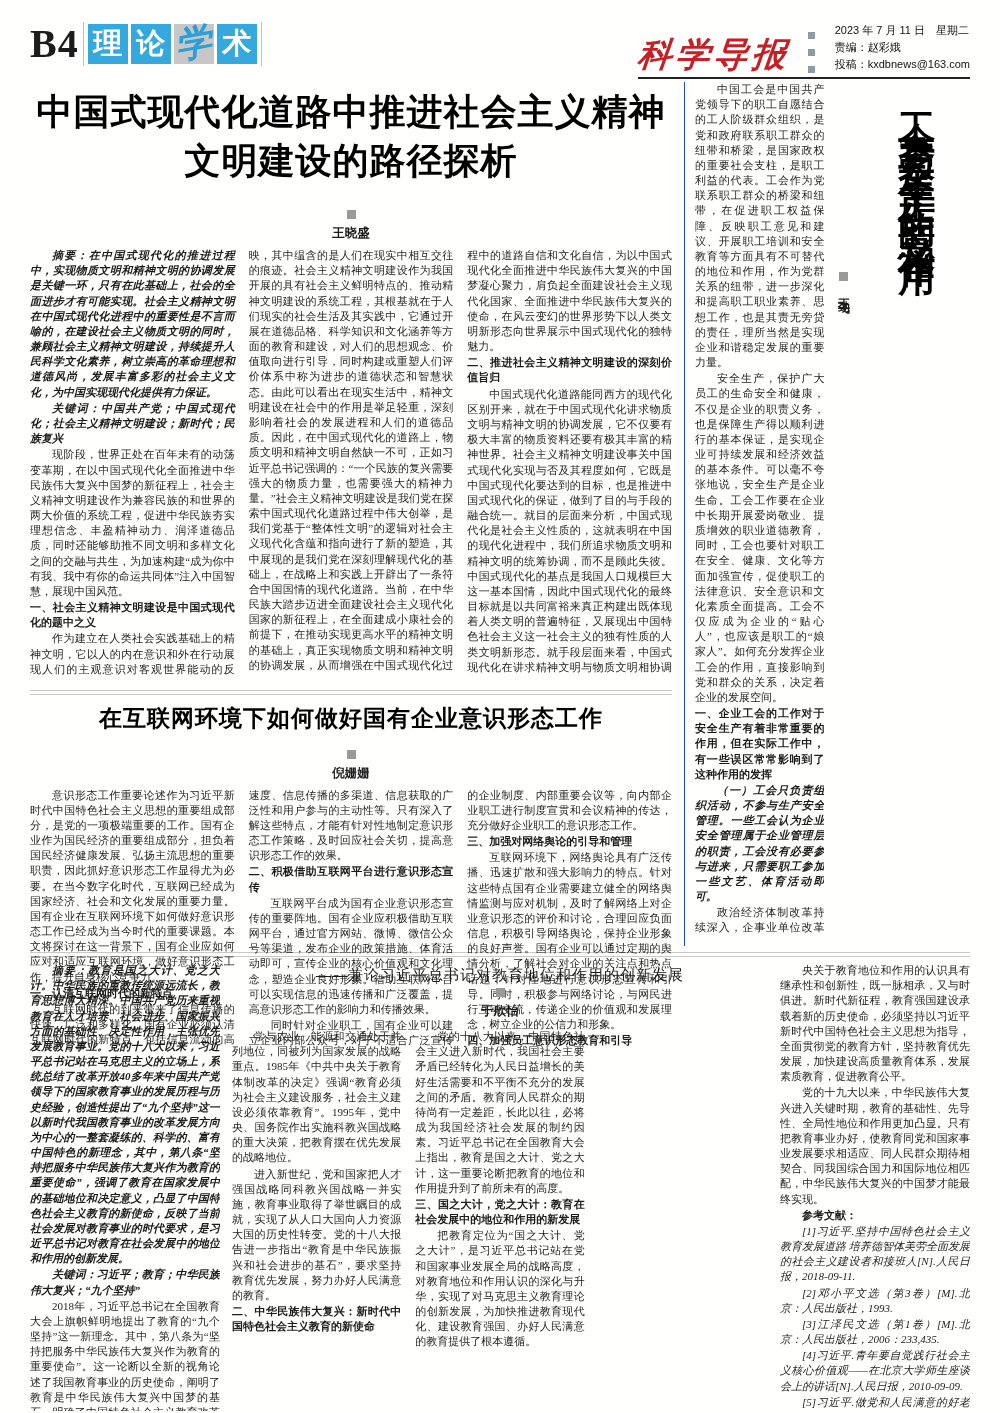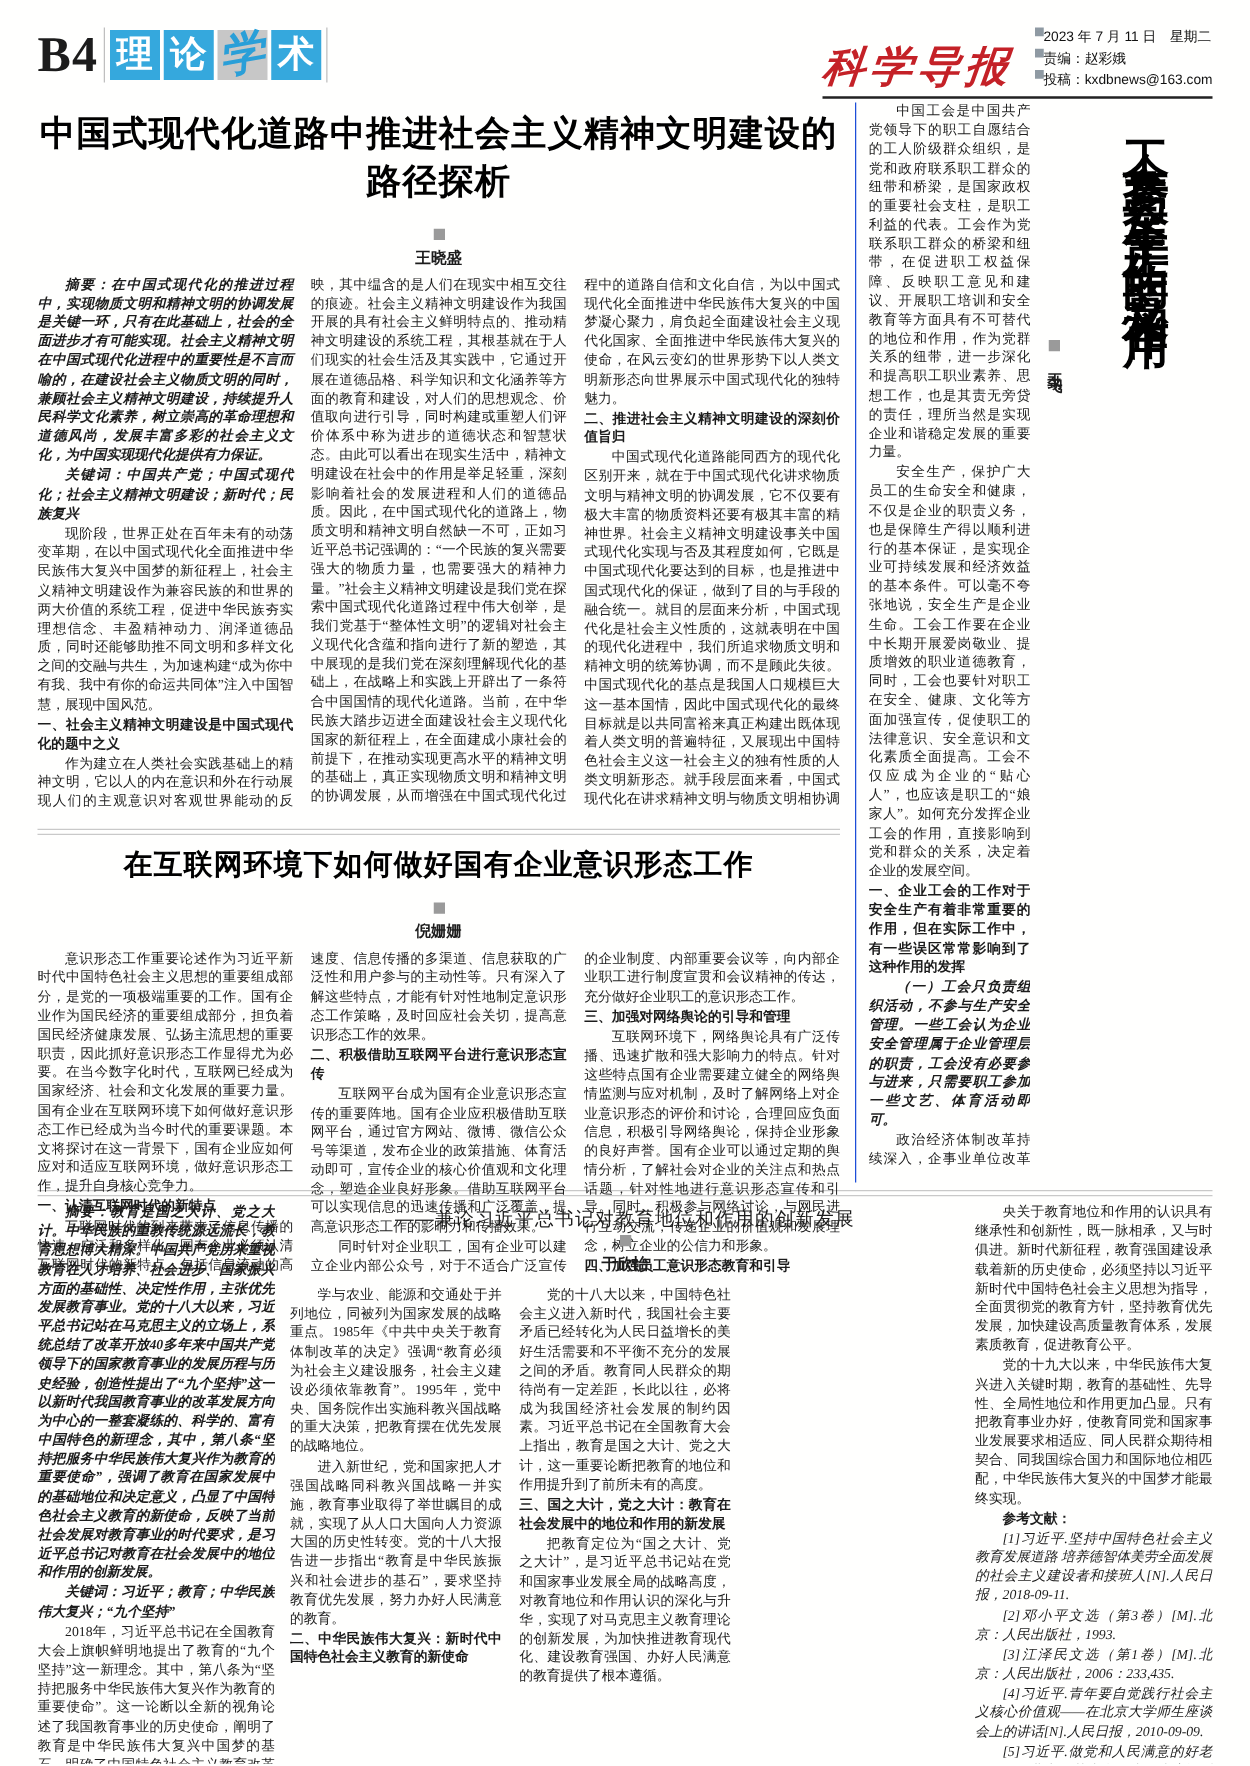--- a/index.html
+++ b/index.html
@@ -15,41 +15,41 @@
   .vr{width:1px;height:44px;background:#bfbfbf;}
   .tiles{display:flex;gap:3px;align-items:center;}
   .tile{width:40px;height:40px;background:#35a8dd;color:#fff;font-family:"Liberation Sans","DejaVu Sans",sans-serif;
         font-weight:bold;font-size:29px;display:flex;align-items:center;justify-content:center;}
   .tile-script{background:#c7c7c7;color:#2a9fd8;font-style:italic;}
   .tile-script span{display:inline-block;transform:rotate(-10deg) scale(1.25);}
   .mast-right{display:flex;align-items:flex-end;gap:18px;border-bottom:2px solid #222;padding-bottom:4px;}
   .paper-name{color:#c42127;font-size:34px;font-weight:bold;font-style:italic;
         font-family:"Liberation Serif",serif;letter-spacing:4px;line-height:1.05;transform:skewX(-6deg);}
   .pub-info{font-family:"Liberation Sans","DejaVu Sans",sans-serif;font-size:11px;line-height:1.55;color:#111;}
-  .pub-info .row{display:flex;align-items:flex-start;gap:0;white-space:nowrap;}
+  .pub-info .row{display:flex;align-items:flex-end;gap:20px;white-space:nowrap;}
   .sq{display:inline-block;width:7px;height:7px;background:#8f9aa3;flex:0 0 auto;}
   
   .a-title{font-family:"Liberation Sans","DejaVu Sans",sans-serif;font-weight:bold;color:#000;
            text-align:center;letter-spacing:1px;}
   .byline{display:flex;justify-content:center;align-items:center;gap:6px;
           font-family:"Liberation Sans",sans-serif;font-size:12.5px;font-weight:bold;margin:3px 0 6px;flex-direction:column;}
   .byline .sq{background:#9a9a9a;width:9px;height:9px;}
   .flow{font-size:11px;line-height:1.38;text-align:justify;overflow:hidden;column-fill:auto;}
   .flow p{margin:0 0 1px 0;}
   .blk-p{text-indent:2em;}
   .blk-abs,.blk-kw{font-weight:bold;font-style:italic;text-indent:2em;}
   .blk-h{font-weight:bold;font-family:"Liberation Sans","DejaVu Sans",sans-serif;text-indent:0;margin:2px 0;}
   .blk-hk{font-weight:bold;font-style:italic;text-indent:2em;}
   .blk-refh{font-weight:bold;text-indent:2em;}
   .blk-ref{font-style:italic;text-indent:2em;}
   .rule-double{border-top:1px solid #c9c9c9;border-bottom:1px solid #c9c9c9;height:3px;margin:6px 0;}
   
   .content{display:flex;gap:12px;height:864px;}
   .left-zone{width:642px;flex:0 0 auto;}
-  .art1-title{font-size:28px;margin-top:6px;}
+  .art1-title{font-size:36px;margin-top:6px;}
   .art1-cols{height:436px;column-count:3;column-gap:14px;margin-top:2px;}
   .art2-title{font-size:23px;margin-top:8px;}
   .art2-cols{height:272px;column-count:3;column-gap:14px;margin-top:2px;}
   .right-zone{flex:1;border-left:1px solid #1d4ed8;padding-left:10px;display:flex;gap:6px;}
   .union-body{flex:1;height:852px;}
   .union-gutter{width:26px;display:flex;flex-direction:column;align-items:center;}
   .v-byline{writing-mode:vertical-rl;font-family:"Liberation Sans",sans-serif;font-size:12px;font-weight:bold;
             margin-top:190px;letter-spacing:2px;display:flex;align-items:center;gap:4px;}
   .v-byline .sq{width:9px;height:9px;background:#9a9a9a;margin-bottom:4px;}
   .v-title{writing-mode:vertical-rl;font-family:"Liberation Sans","DejaVu Sans",sans-serif;

